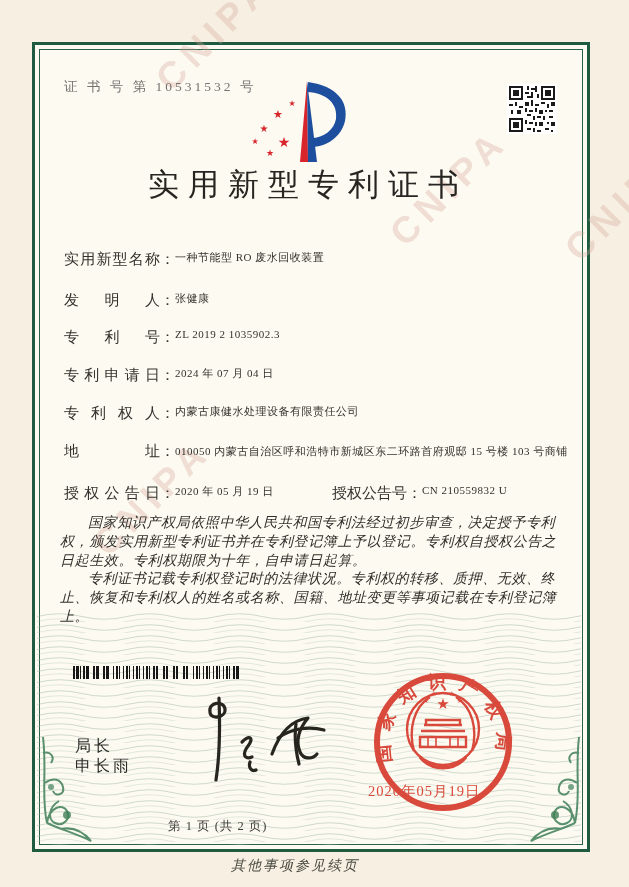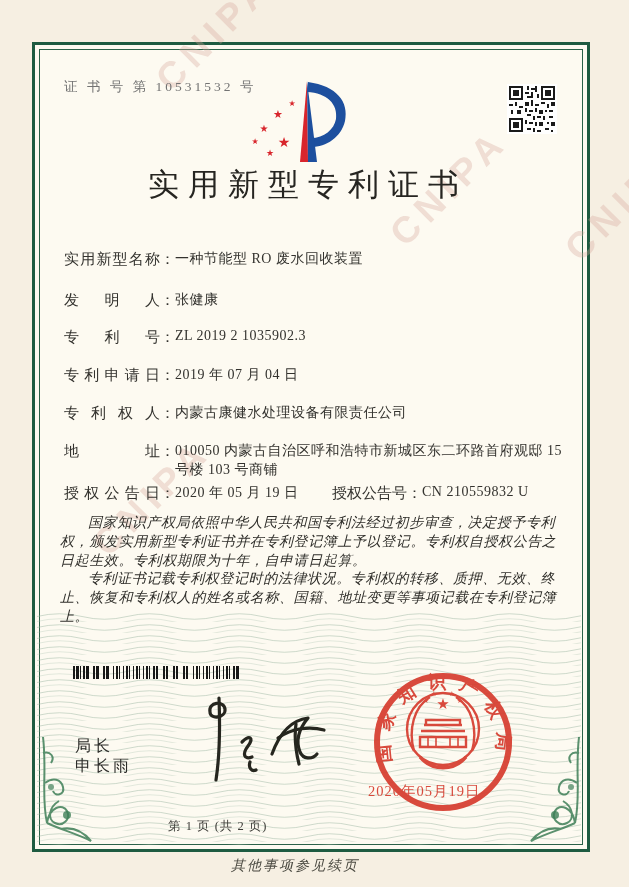--- a/index.html
+++ b/index.html
@@ -32,21 +32,21 @@
     color:#737373;z-index:5;
   }
   .title{
     left:32px;top:164px;width:552px;text-align:center;
     font-size:31px;font-weight:400;letter-spacing:9px;color:#262521;z-index:5;
   }
   
   .row{left:64px;z-index:5;font-size:15px;color:#33322e;white-space:nowrap;}
   .lab{display:inline-block;width:96px;text-align:justify;text-align-last:justify;vertical-align:top;}
   .colon{display:inline-block;vertical-align:top;}
-  .val{display:inline-block;font-size:14px;letter-spacing:.5px;vertical-align:top;}
+  .val{display:inline-block;font-size:11px;letter-spacing:.5px;vertical-align:top;}
   .val-wrap{white-space:normal;width:400px;line-height:18.5px;}
   .pair2{position:absolute;left:268px;top:0;}
   .lab2{display:inline-block;vertical-align:top;}
   
   .legal{
     left:60px;top:514px;width:508px;z-index:5;
     font-style:italic;font-size:14px;line-height:18.8px;
     letter-spacing:.6px;color:#2f2e2a;
   }
   .legal p{margin:0;text-indent:2em;}
@@ -199,21 +199,21 @@
 <div class="abs row" style="top:250px">
   <span class="lab">实用新型名称</span><span class="colon">：</span><span class="val">一种节能型 RO 废水回收装置</span>
 </div>
 <div class="abs row" style="top:291px">
   <span class="lab">发明人</span><span class="colon">：</span><span class="val">张健康</span>
 </div>
 <div class="abs row" style="top:328px">
   <span class="lab">专利号</span><span class="colon">：</span><span class="val">ZL 2019 2 1035902.3</span>
 </div>
 <div class="abs row" style="top:366px">
-  <span class="lab">专利申请日</span><span class="colon">：</span><span class="val">2019 年 07 月 04 日</span>
+  <span class="lab">专利申请日</span><span class="colon">：</span><span class="val">2024 年 07 月 04 日</span>
 </div>
 <div class="abs row" style="top:404px">
   <span class="lab">专利权人</span><span class="colon">：</span><span class="val">内蒙古康健水处理设备有限责任公司</span>
 </div>
 <div class="abs row" style="top:442px">
   <span class="lab">地址</span><span class="colon">：</span><span class="val val-wrap">010050 内蒙古自治区呼和浩特市新城区东二环路首府观邸 15 号楼 103 号商铺</span>
 </div>
 <div class="abs row" style="top:484px">
   <span class="lab">授权公告日</span><span class="colon">：</span><span class="val">2020 年 05 月 19 日</span>
   <span class="pair2">

